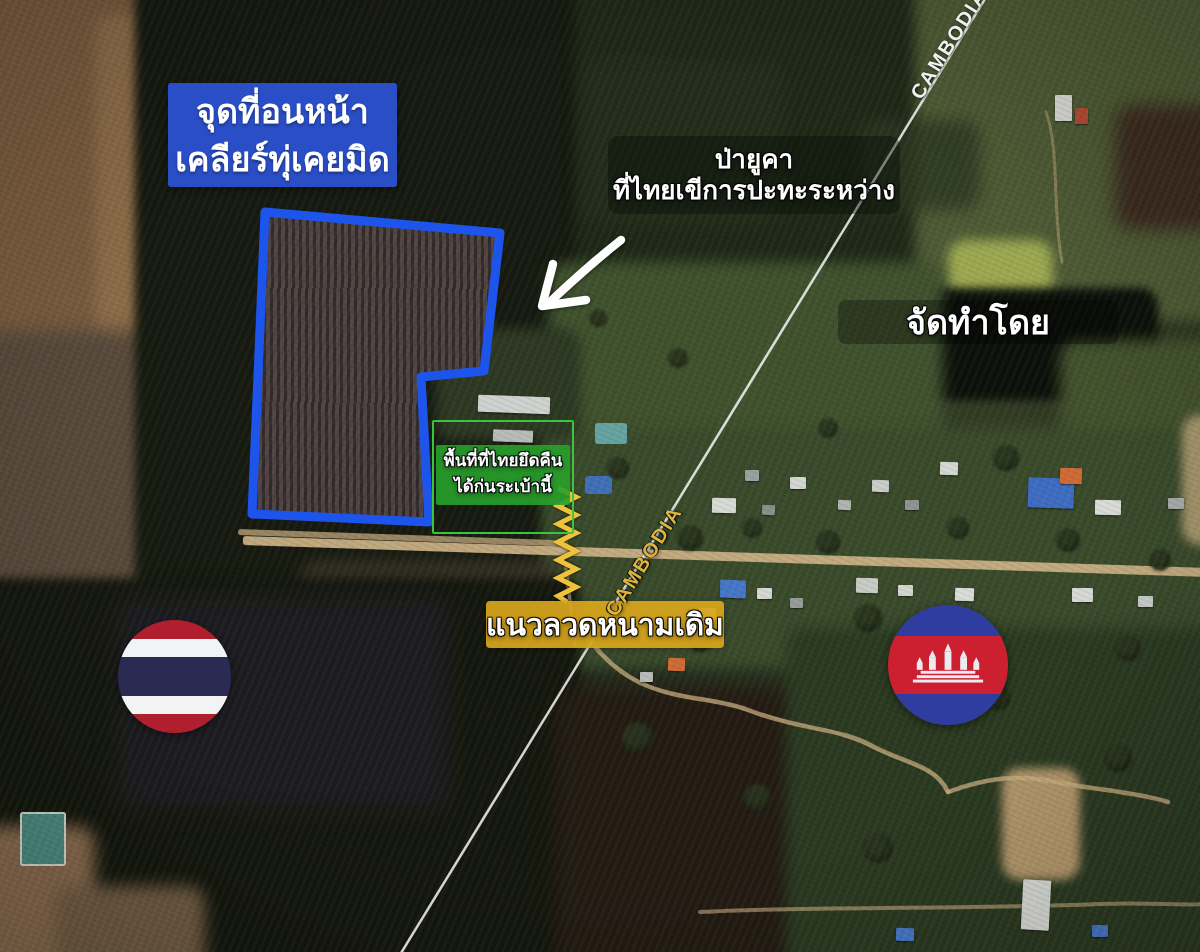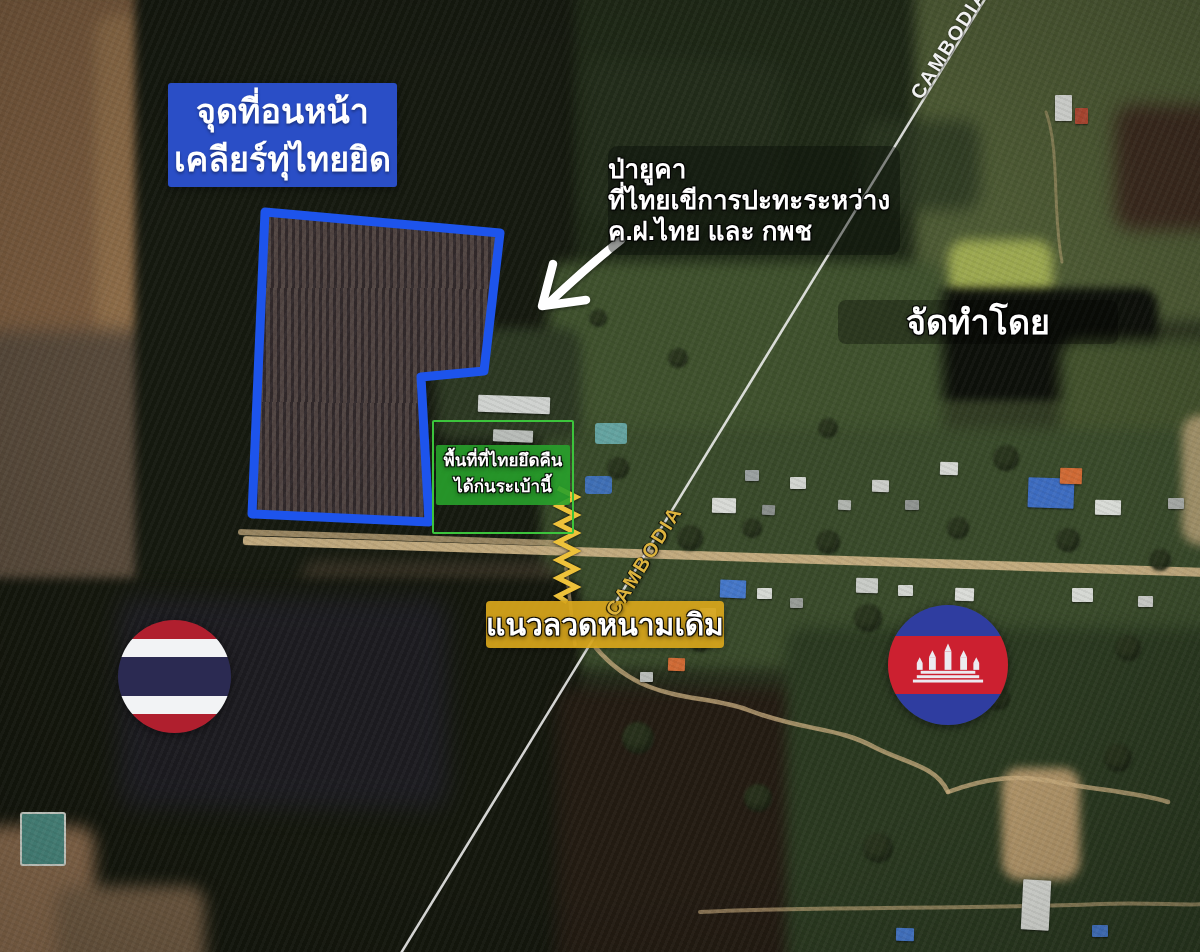--- a/index.html
+++ b/index.html
@@ -35,21 +35,21 @@
     text-shadow:-1px -1px 0 rgba(0,0,0,.85),1px -1px 0 rgba(0,0,0,.85),
                 -1px 1px 0 rgba(0,0,0,.85),1px 1px 0 rgba(0,0,0,.85),
                 0 2px 5px rgba(0,0,0,.65);}
 
   .bluebox{left:168px;top:83px;width:229px;height:104px;background:var(--c-bluebox,#2a4ec6);
     border-radius:3px;display:flex;flex-direction:column;justify-content:center;
     text-align:center;box-shadow:0 2px 8px rgba(0,0,0,.4);}
   .bluebox .ln{font-size:34px;line-height:48px;font-weight:bold;color:#fff;
     text-shadow:0 2px 3px rgba(0,0,0,.35);}
 
-  .clash{left:608px;top:146px;width:292px;padding:8px 0;text-align:left;
+  .clash{left:608px;top:136px;width:292px;padding:8px 0;text-align:center;
     background:rgba(8,12,8,.42);border-radius:10px;}
   .clash .ln{font-size:26px;line-height:31px;}
 
   .credit{left:838px;top:300px;width:280px;padding:4px 0;text-align:center;
     background:rgba(0,0,0,.30);border-radius:8px;}
   .credit .ln{font-size:34px;line-height:36px;}
 
   .greenbox{left:432px;top:420px;width:138px;height:110px;
     border:2px solid var(--c-greenline,#3cc43c);border-radius:2px;}
   .greenbox .fill{position:absolute;left:2px;right:2px;top:23px;height:60px;border-radius:2px;}
@@ -190,27 +190,26 @@
       <polygon points="265,212 500,233 484,371 421,377 429,522 252,514" fill="rgba(30,84,236,0.05)" stroke-width="9" stroke-linejoin="round" stroke="#1d54ec"></polygon>
       <polyline points="558,488 576,497 558,506 576,515 558,524 576,533 558,542 576,551 558,560 576,569 558,578 576,587 558,596 567,602" fill="none" stroke-width="5" stroke-linejoin="miter" style="filter:drop-shadow(0 0 1.5px rgba(0,0,0,.9));" stroke="#eec23a"></polyline>
       <g style="filter:drop-shadow(0 1px 2px rgba(0,0,0,.5));">
         <path d="M621,240 Q588,266 551,301" fill="none" stroke-width="8.5" stroke-linecap="round" stroke="#ffffff"></path>
         <polyline points="553,264 542,306 586,300" fill="none" stroke-width="8.5" stroke-linecap="round" stroke-linejoin="round" stroke="#ffffff"></polyline>
       </g>
     </svg>
 
     <div class="abs bluebox">
       <div class="ln">จุดที่อนหน้า</div>
-      <div class="ln">เคลียร์ทุ่ไทยยิด</div>
+      <div class="ln">เคลียร์ทุ่เคยมิด</div>
     </div>
 
     <div class="abs clash">
       <div class="ln outlined">ป่ายูคา</div>
       <div class="ln outlined">ที่ไทยเขีการปะทะระหว่าง</div>
-      <div class="ln outlined">ค.ฝ.ไทย และ กพช</div>
     </div>
 
     <div class="abs credit">
       <div class="ln outlined">จัดทำโดย</div>
     </div>
 
     <div class="abs greenbox">
       <div class="fill">
         <div class="txt">
           <div class="ln outlined">พื้นที่ที่ไทยยึดคืน</div>

